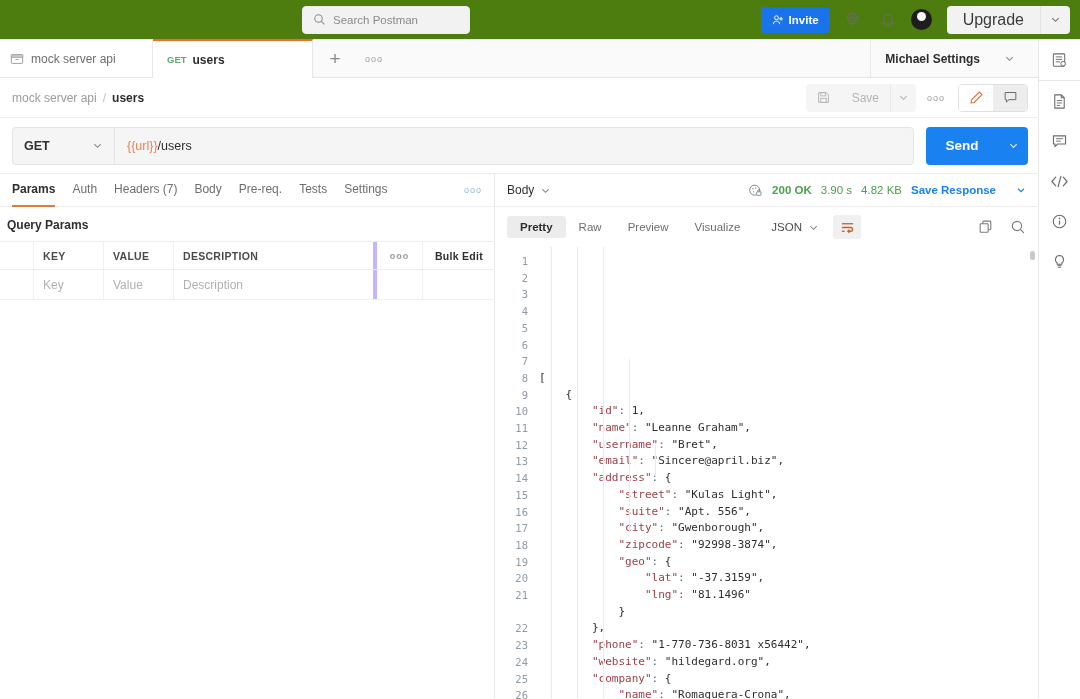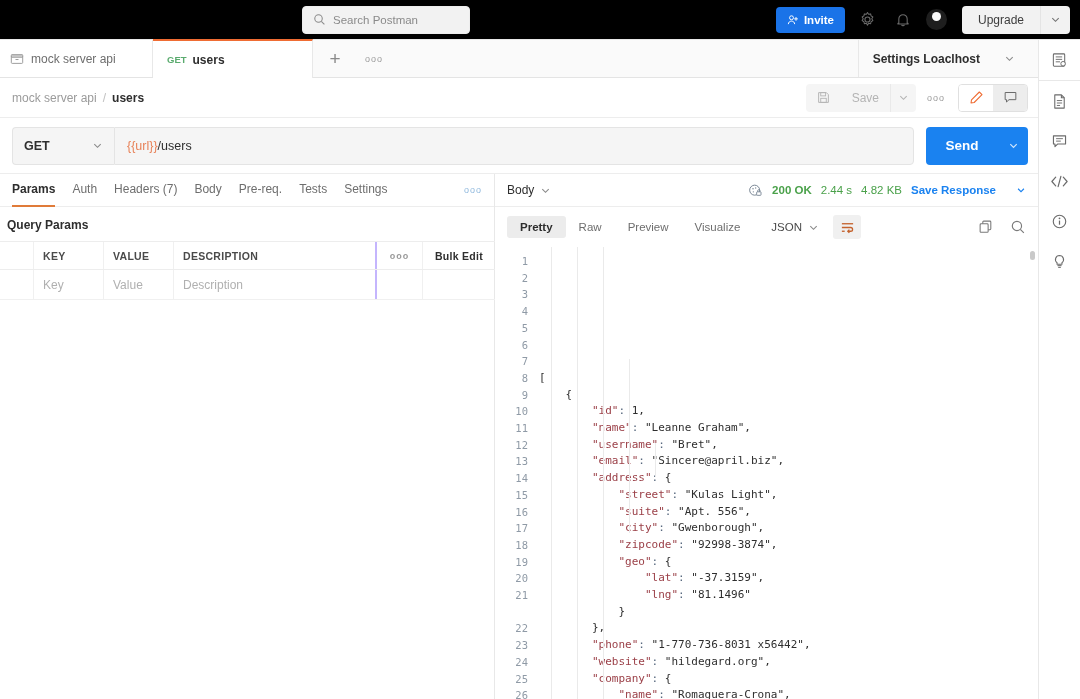--- a/index.html
+++ b/index.html
@@ -9,21 +9,21 @@
     background: #ffffff;
     color: #2e2e2e;
     overflow: hidden;
   }
   .app { position: relative; width: 1080px; height: 699px; }
 
   
   .topbar {
     height: 40px; width: 1080px;
     display: flex; align-items: center;
-    background: #000000;
+    background: #4d7c0f;
     border-bottom: 1px solid #e8e8e8;
   }
   .topbar-left { width: 300px; height: 100%; }
   .search-wrap { flex: 0 0 auto; margin-left: 2px; }
   .search-box {
     width: 168px; height: 28px;
     background: #f2f2f2;
     border: 1px solid #ededed;
     border-radius: 4px;
     display: flex; align-items: center;
@@ -45,21 +45,21 @@
     width: 24px; height: 24px;
     display: flex; align-items: center; justify-content: center;
     cursor: pointer; color: #6b6b6b;
   }
   .upgrade-group {
     display: flex; align-items: center;
     background: #f2f2f2; border-radius: 4px; height: 28px;
     margin-left: 4px;
   }
   .upgrade-btn {
-    padding: 0 16px; font-size: 12px; color: #3c3c3c;
+    padding: 0 16px; font-size: 16px; color: #3c3c3c;
     cursor: pointer; height: 100%; display: flex; align-items: center;
   }
   .upgrade-caret {
     width: 30px; height: 100%; display: flex;
     align-items: center; justify-content: center;
     border-left: 1px solid #e4e4e4; color: #737373; cursor: pointer;
   }
   .postman-orb {
     width: 21px; height: 21px; border-radius: 50%;
     background: #1e1e1e; position: relative; cursor: pointer;
@@ -216,21 +216,21 @@
   .ptable-row {
     display: flex; height: 30px; align-items: center;
     border-bottom: 1px solid #f0f0f0; font-size: 12px; color: #b0b0b0;
   }
   .c-check { width: 34px; height: 100%; border-right: 1px solid #f0f0f0; }
   .c-key { width: 70px; padding-left: 9px; height: 100%;
            display: flex; align-items: center; border-right: 1px solid #f0f0f0; }
   .c-val { width: 70px; padding-left: 9px; height: 100%;
            display: flex; align-items: center; border-right: 1px solid #f0f0f0; }
   .c-desc { flex: 1; padding-left: 9px; height: 100%;
-            display: flex; align-items: center; border-right: 2px solid #c4b5fd; }
+            display: flex; align-items: center; border-right: 4px solid #c4b5fd; }
   .c-dots { width: 46px; height: 100%; display: flex; align-items: center;
             justify-content: center; color: #9a9a9a; font-size: 9px;
             letter-spacing: 1px; border-right: 1px solid #f0f0f0; cursor: pointer; }
   .c-bulk { width: 72px; height: 100%; display: flex; align-items: center;
             justify-content: center; color: #2e2e2e; cursor: pointer; }
 
   
   .resp-head {
     height: 33px; display: flex; align-items: center;
     padding: 0 12px; border-bottom: 1px solid #ededed;
@@ -363,21 +363,21 @@
       </span>
       <span>mock server api</span>
     </div>
     <div class="req-tab">
       <span class="method">GET</span>
       <span class="tname">users</span>
     </div>
     <div class="tab-plus">+</div>
     <div class="tab-dots">ooo</div>
     <div class="tabstrip-right">
-      <span class="env-name">Settings Loaclhost</span>
+      <span class="env-name">Michael Settings</span>
       <div class="env-caret">
         <svg width="11" height="11" viewBox="0 0 12 12">
             <path d="M2.5 4.5L6 8l3.5-3.5" fill="none" stroke="#8a8a8a" stroke-width="1.2"></path>
           </svg>
       </div>
       <div class="env-eye">
         <svg width="16" height="16" viewBox="0 0 18 18">
             <rect x="2.5" y="2" width="12" height="13" rx="1" fill="none" stroke="#6b6b6b" stroke-width="1.1"></rect>
             <line x1="5" y1="5.2" x2="11.8" y2="5.2" stroke="#6b6b6b" stroke-width="1"></line>
             <line x1="5" y1="7.8" x2="11.8" y2="7.8" stroke="#6b6b6b" stroke-width="1"></line>
@@ -502,21 +502,21 @@
             <svg width="15" height="15" viewBox="0 0 18 18">
                 <circle cx="8" cy="8.6" r="6" fill="none" stroke="#7a8795" stroke-width="1.2"></circle>
                 <circle cx="6" cy="7" r=".9" fill="#7a8795"></circle>
                 <circle cx="9.2" cy="6" r=".8" fill="#7a8795"></circle>
                 <circle cx="6.4" cy="10.6" r=".8" fill="#7a8795"></circle>
                 <rect x="10.4" y="10.6" width="5.2" height="4.2" rx=".7" fill="#fff" stroke="#7a8795" stroke-width="1.1"></rect>
                 <path d="M11.6 10.6V9.4a1.4 1.4 0 012.8 0v1.2" fill="none" stroke="#7a8795" stroke-width="1.1"></path>
               </svg>
           </span>
           <span class="meta-status">200 OK</span>
-          <span class="meta-t">2.44 s</span>
+          <span class="meta-t">3.90 s</span>
           <span class="meta-t">4.82 KB</span>
           <span class="save-resp">
             <span>Save Response</span>
             <span>
               <svg width="10" height="10" viewBox="0 0 12 12">
                   <path d="M2.5 4.5L6 8l3.5-3.5" fill="none" stroke="#1a82f0" stroke-width="1.3"></path>
                 </svg>
             </span>
           </span>
         </div>

